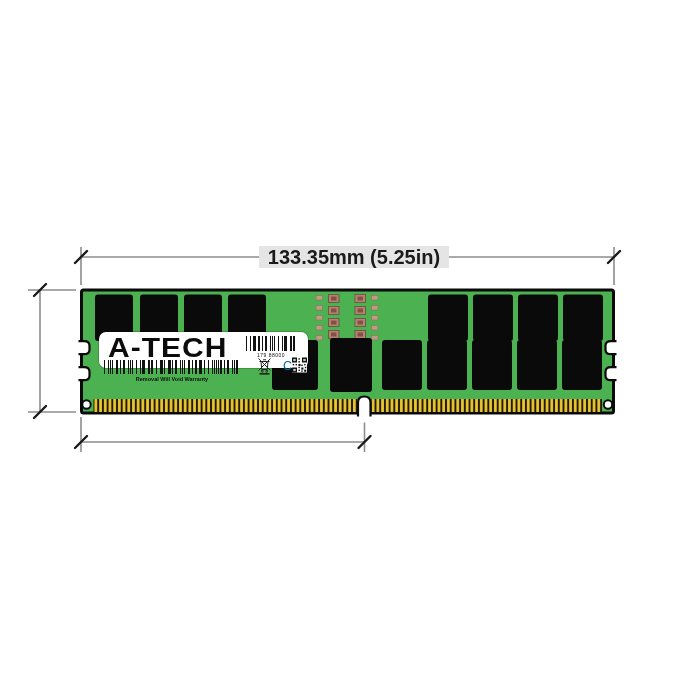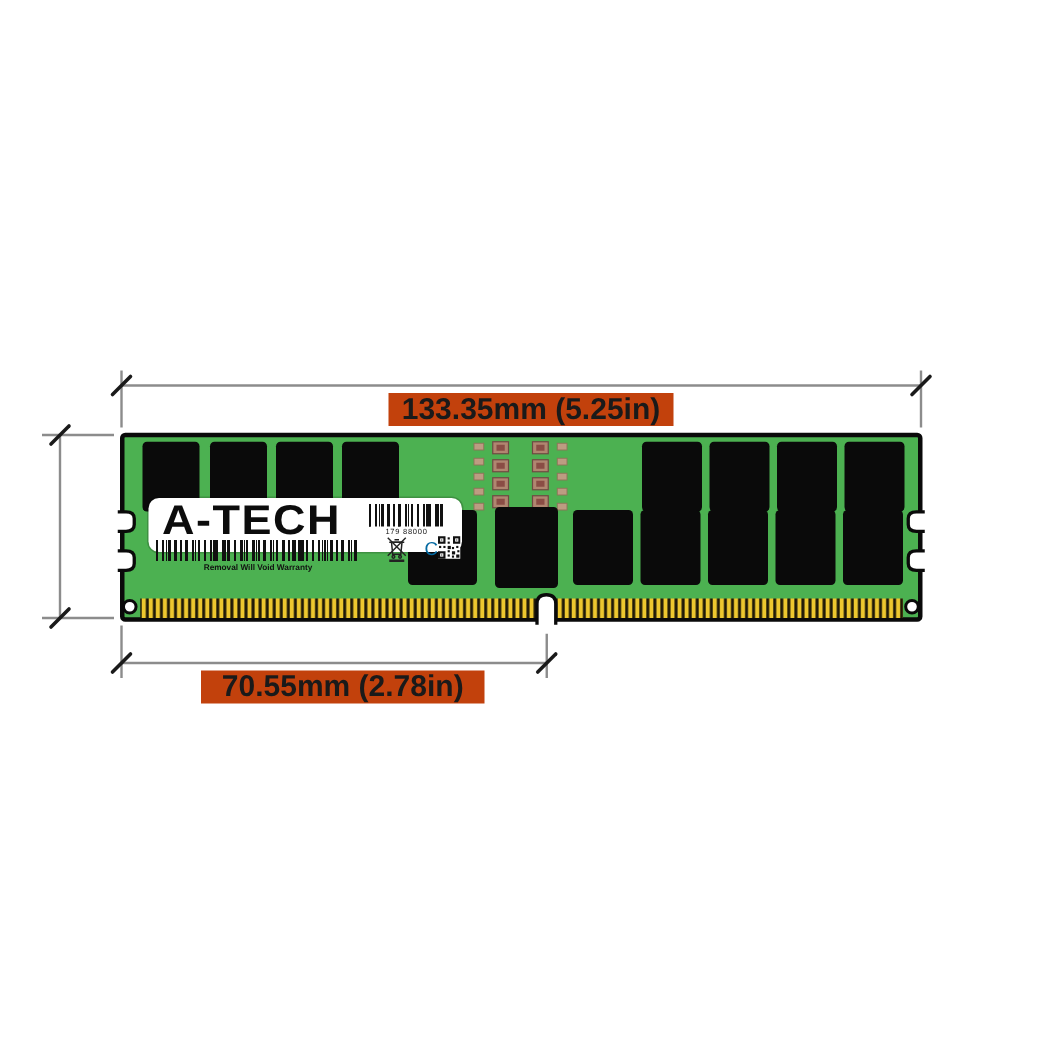--- a/index.html
+++ b/index.html
@@ -2,23 +2,23 @@
 <html><head>
 <meta charset="utf-8">
 <style>
   html,body{margin:0;padding:0;background:#fff;}
   .stage{
     position:relative;width:700px;height:700px;background:#ffffff;
     font-family:"Liberation Sans", sans-serif;overflow:hidden;
   }
   .stage svg.drawing{position:absolute;left:0;top:0;}
   .dim-text{
-    position:absolute;background:#c2410c;color:#1a1a1a;
+    position:absolute;background:#e5e5e5;color:#1a1a1a;
     font-weight:700;text-align:center;white-space:nowrap;
-    padding:0 6px;line-height:22px;font-size:20px;letter-spacing:0;margin-top:16px;
+    padding:0 6px;line-height:22px;font-size:20px;letter-spacing:0;
   }
   .dim-text.vert{line-height:20px;font-size:19px;padding:1px 2px;white-space:normal;}
   
   .module-label{
     position:absolute;left:99px;top:332px;width:209px;height:36px;
     background:#ffffff;border-radius:7px;box-shadow:0 0 0 1px rgba(0,0,0,0.18);
   }
   .brand{
     position:absolute;left:9px;top:0px;color:#0c0c0c;
     font-size:30px;font-weight:900;letter-spacing:1px;
@@ -214,15 +214,14 @@
             <rect x="17" y="3" width="1" height="1"></rect>
           <rect x="3" y="17" width="1" height="1"></rect>
         </g>
       </svg>
     </span>
   </div>
 
   <div class="dim-text" style="left:259px;top:246px;width:178px;">133.35mm (5.25in)</div>
 
 
-  <div class="dim-text" style="left:134px;top:431px;width:177px;">70.55mm (2.78in)</div>
 
 </div>
 
 </body></html>

